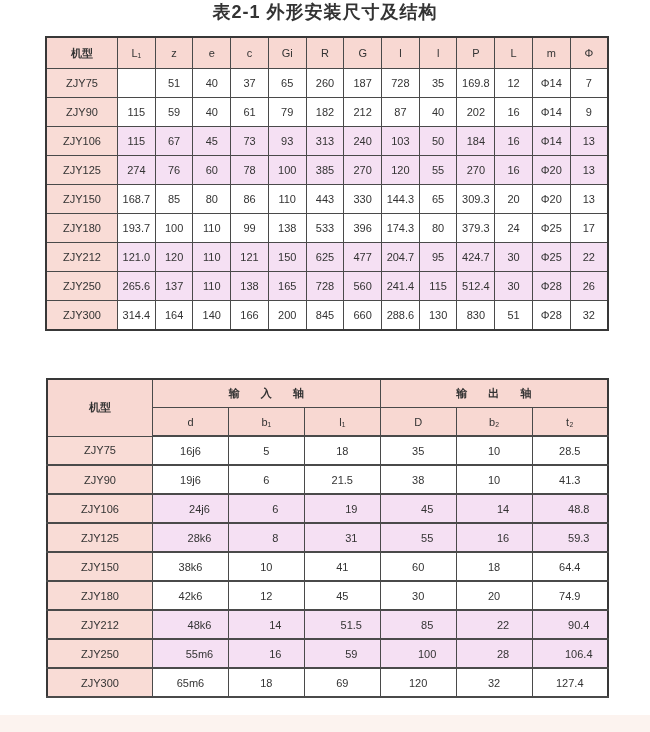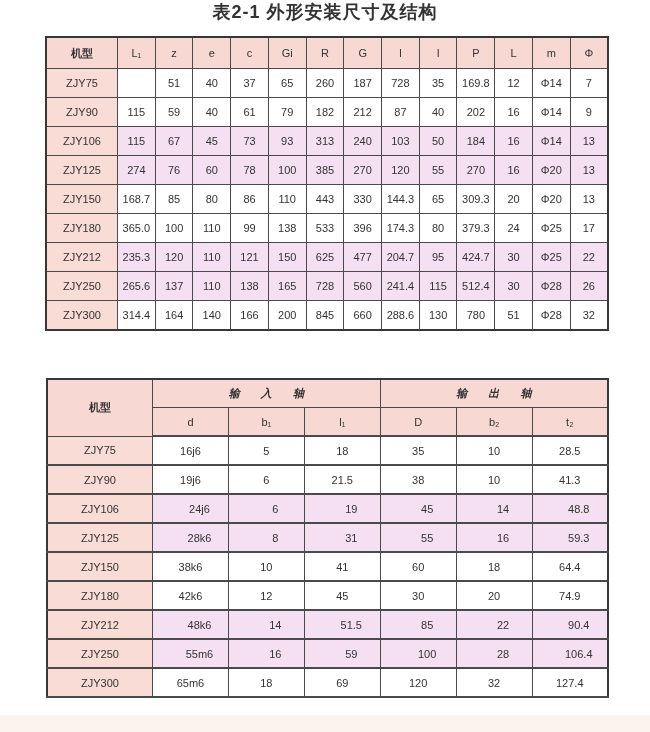--- a/index.html
+++ b/index.html
@@ -31,21 +31,21 @@
   .t1{margin:12px 0 0 45px;width:564px;border:2px solid var(--frame);}
   .t1 thead th{background:var(--pink);height:30px;}
   .t1 thead th:first-child{width:70px;font-weight:bold;}
   .t1 tbody td{height:28px;}
   .t1 td.model-col{background:var(--model-pink);}
   .t1 tr.shaded td:not(.model-col){background:var(--lavender);}
   
   .t2{margin:47px 0 0 46px;width:563px;border:2px solid var(--frame);}
   .t2 thead th{background:var(--pink);height:27px;}
   .t2 thead th.model-head{width:104px;font-weight:bold;}
-  .t2 thead th.group{font-weight:bold;letter-spacing:9px;text-indent:9px;border-bottom-width:1px;font-style:italic;}
+  .t2 thead th.group{font-weight:bold;letter-spacing:9px;text-indent:9px;border-bottom-width:1px;}
   .t2 thead tr.subhead th{border-bottom-width:2px;}
   .t2 tbody td{height:27px;border-bottom-width:2px;}
   .t2 td.model-col{background:var(--model-pink);}
   .t2 tr.shaded td:not(.model-col){background:var(--lavender);padding-left:18px;}
   
   .bottom-strip{
     position:absolute;left:0;bottom:0;width:650px;height:17px;
     background:var(--strip);
   }
 </style>
@@ -149,37 +149,37 @@
         <td>330</td>
         <td>144.3</td>
         <td>65</td>
         <td>309.3</td>
         <td>20</td>
         <td>Φ20</td>
         <td>13</td>
       </tr>
       <tr>
         <td class="model-col">ZJY180</td>
-        <td>365.0</td>
+        <td>193.7</td>
         <td>100</td>
         <td>110</td>
         <td>99</td>
         <td>138</td>
         <td>533</td>
         <td>396</td>
         <td>174.3</td>
         <td>80</td>
         <td>379.3</td>
         <td>24</td>
         <td>Φ25</td>
         <td>17</td>
       </tr>
       <tr class="shaded">
         <td class="model-col">ZJY212</td>
-        <td>235.3</td>
+        <td>121.0</td>
         <td>120</td>
         <td>110</td>
         <td>121</td>
         <td>150</td>
         <td>625</td>
         <td>477</td>
         <td>204.7</td>
         <td>95</td>
         <td>424.7</td>
         <td>30</td>
@@ -206,21 +206,21 @@
         <td class="model-col">ZJY300</td>
         <td>314.4</td>
         <td>164</td>
         <td>140</td>
         <td>166</td>
         <td>200</td>
         <td>845</td>
         <td>660</td>
         <td>288.6</td>
         <td>130</td>
-        <td>780</td>
+        <td>830</td>
         <td>51</td>
         <td>Φ28</td>
         <td>32</td>
       </tr>
     </tbody>
 </table>
 
 <table class="t2">
   <thead>
     <tr>

